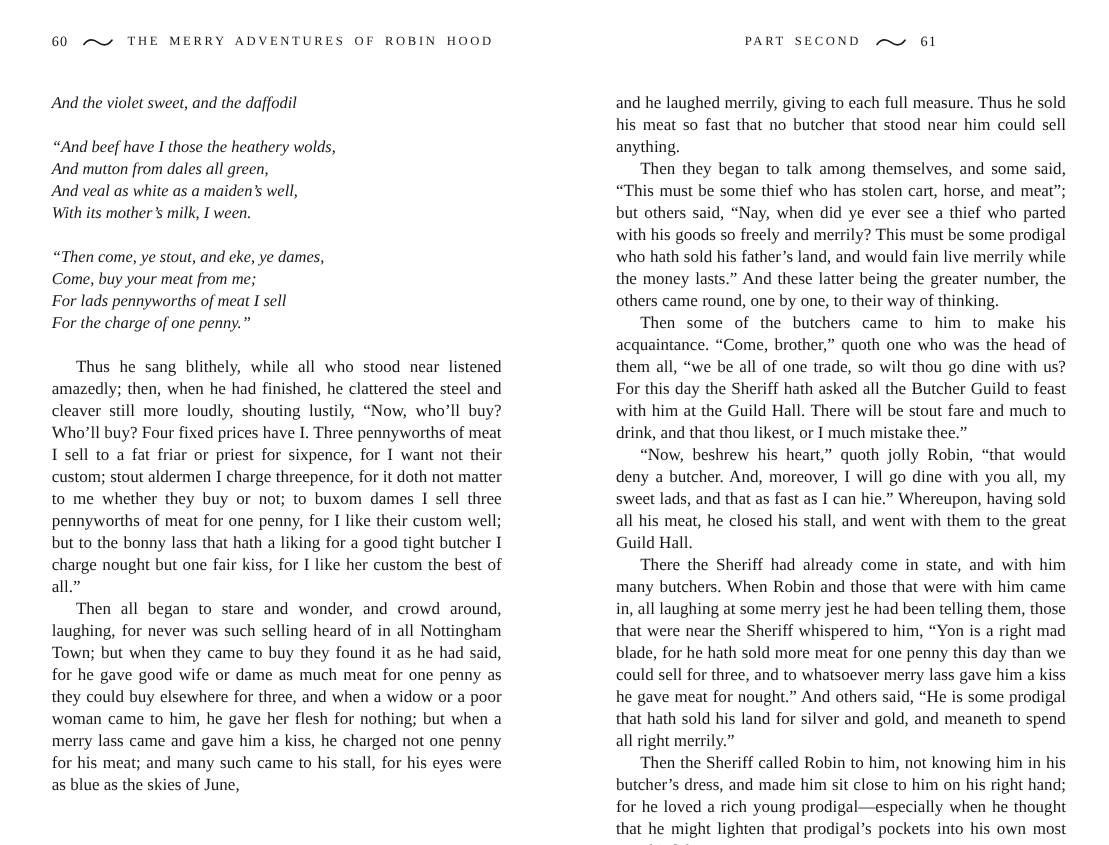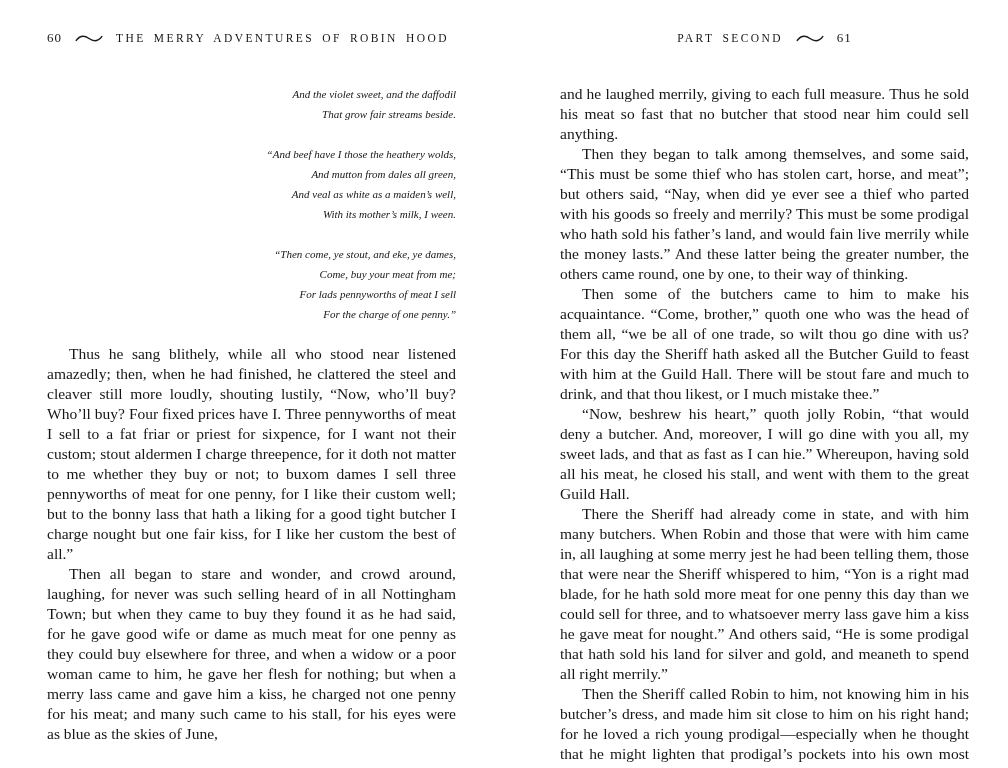--- a/index.html
+++ b/index.html
@@ -37,23 +37,23 @@
   .running-header.right { justify-content: center; }
   .page-num { letter-spacing: 1px; font-size: 13px; }
 
   .orn {
     display: inline-block;
     flex: 0 0 auto;
   }
 
   .verse-block {
     margin-top: 38px;
-    text-align: right;
+    text-align: left;
     font-style: italic;
-    font-size: 11px;
+    font-size: 15px;
     line-height: 20px;
   }
   .stanza { margin: 0 0 20px 0; }
   .stanza:last-child { margin-bottom: 0; }
   .verse-line { display: block; }
 
   .prose {
     font-size: 15.5px;
     line-height: 20px;
     text-align: justify;
@@ -78,21 +78,20 @@
       <span class="page-num">60</span>
       <svg class="orn" width="28" height="11" viewBox="0 0 44 16">
         <path d="M2 11 C 8 3, 15 3, 22 8 C 29 13, 36 13, 42 5" fill="none" stroke="#1a1a1a" stroke-width="2.4" stroke-linecap="round"></path>
       </svg>
       <span>THE MERRY ADVENTURES OF ROBIN HOOD</span>
     </div>
 
     <div class="verse-block">
       <div class="stanza">
         <span class="verse-line">And the violet sweet, and the daffodil</span>
-        <span class="verse-line">That grow fair streams beside.</span>
       </div>
       <div class="stanza">
         <span class="verse-line">“And beef have I those the heathery wolds,</span>
         <span class="verse-line">And mutton from dales all green,</span>
         <span class="verse-line">And veal as white as a maiden’s well,</span>
         <span class="verse-line">With its mother’s milk, I ween.</span>
       </div>
       <div class="stanza">
         <span class="verse-line">“Then come, ye stout, and eke, ye dames,</span>
         <span class="verse-line">Come, buy your meat from me;</span>

